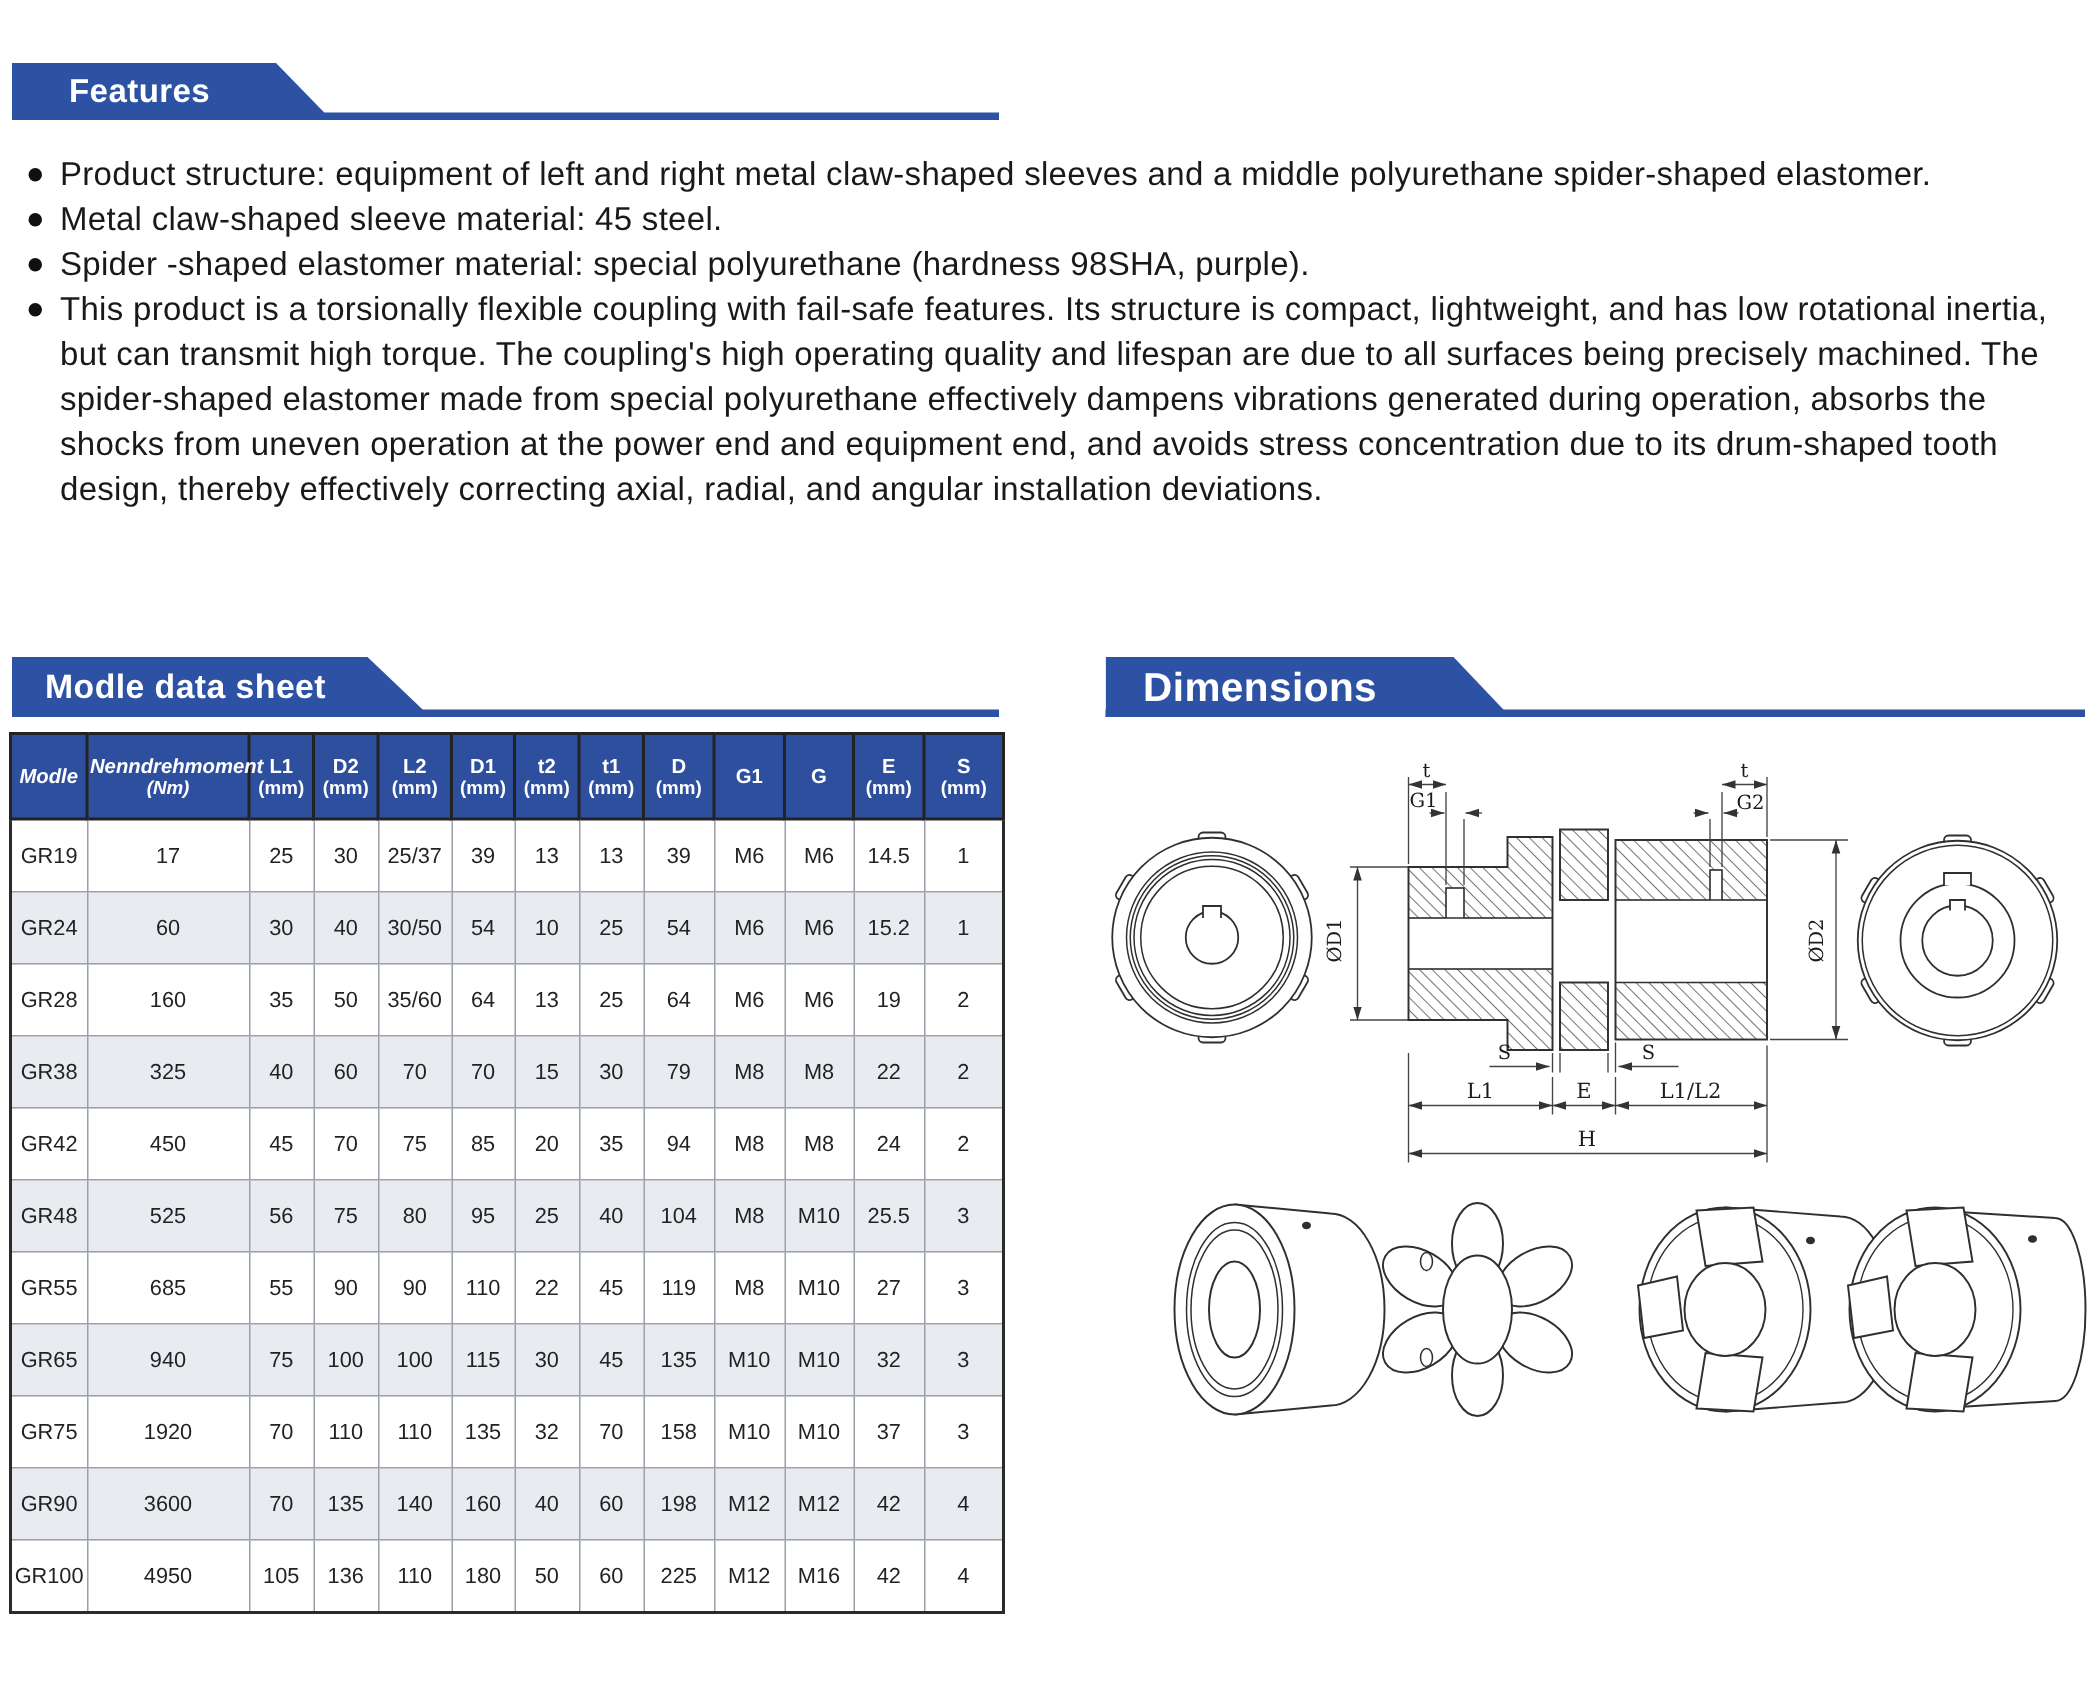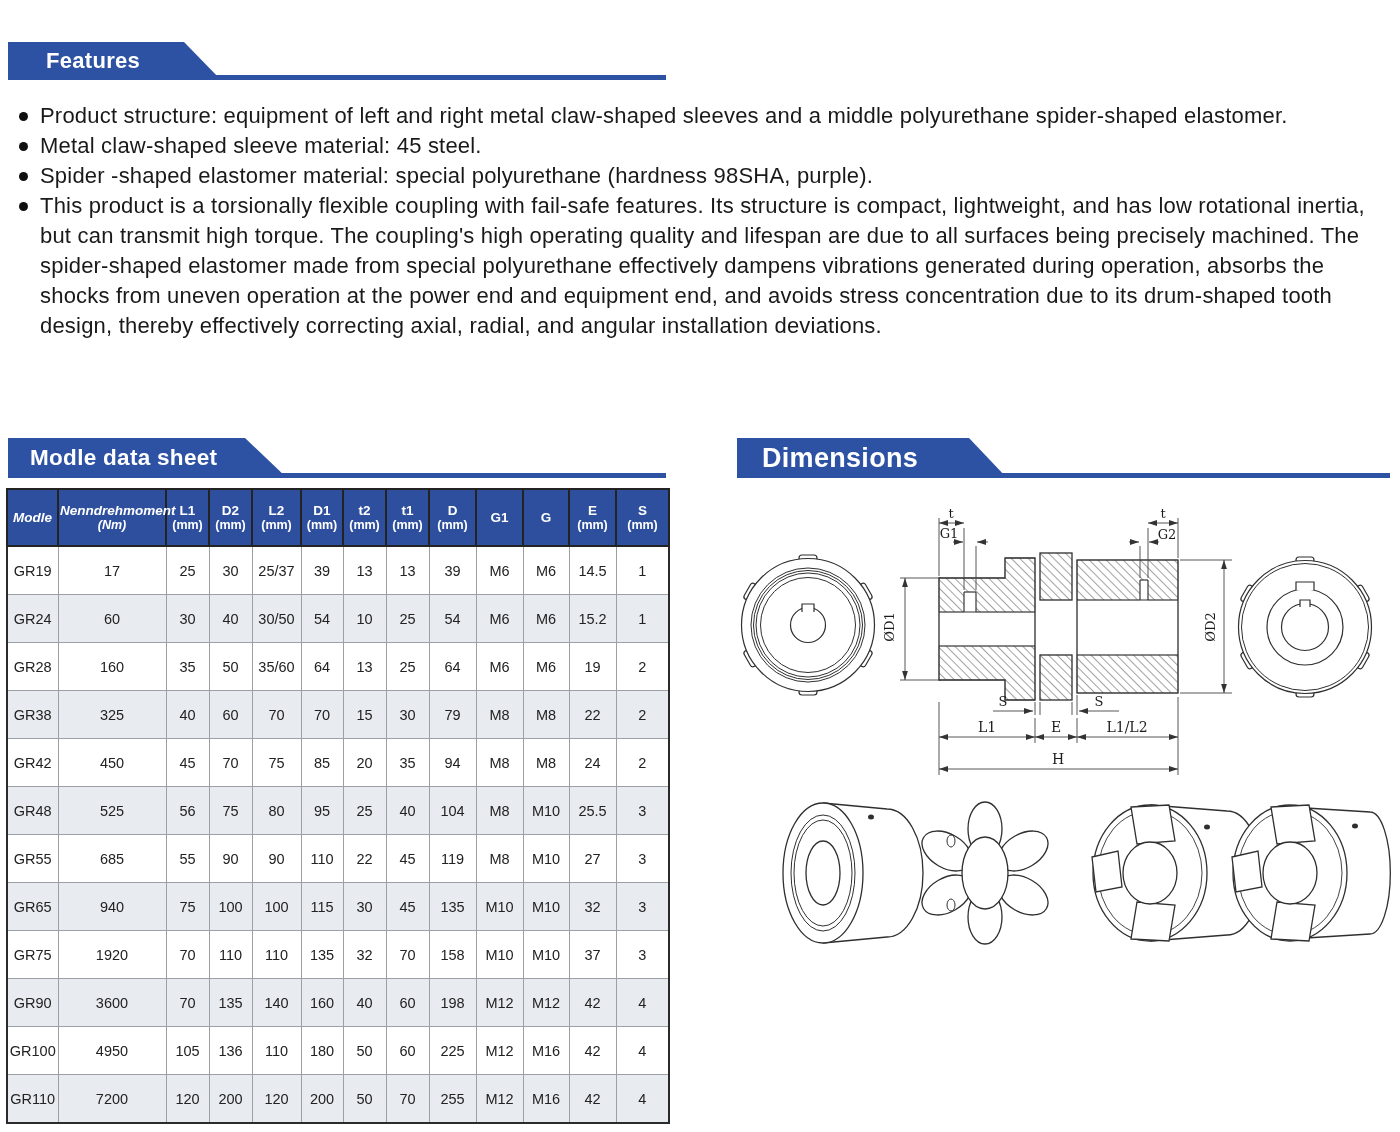--- a/index.html
+++ b/index.html
@@ -303,35 +303,20 @@
           <td>180</td>
           <td>50</td>
           <td>60</td>
           <td>225</td>
           <td>M12</td>
           <td>M16</td>
           <td>42</td>
           <td>4</td>
         </tr>
 
-        <tr>
-          <td>GR110</td>
-          <td>7200</td>
-          <td>120</td>
-          <td>200</td>
-          <td>120</td>
-          <td>200</td>
-          <td>50</td>
-          <td>70</td>
-          <td>255</td>
-          <td>M12</td>
-          <td>M16</td>
-          <td>42</td>
-          <td>4</td>
-        </tr>
       </tbody>
   </table>
 
   <div class="banner" style="left:737px;top:438px;width:653px;height:40px;">
     <div class="banner-line"></div>
     <div class="banner-trap" style="width:270px;--cut:38px;">
       <span class="banner-text" style="font-size:27px;padding-left:25px;">Dimensions</span>
     </div>
   </div>
 

